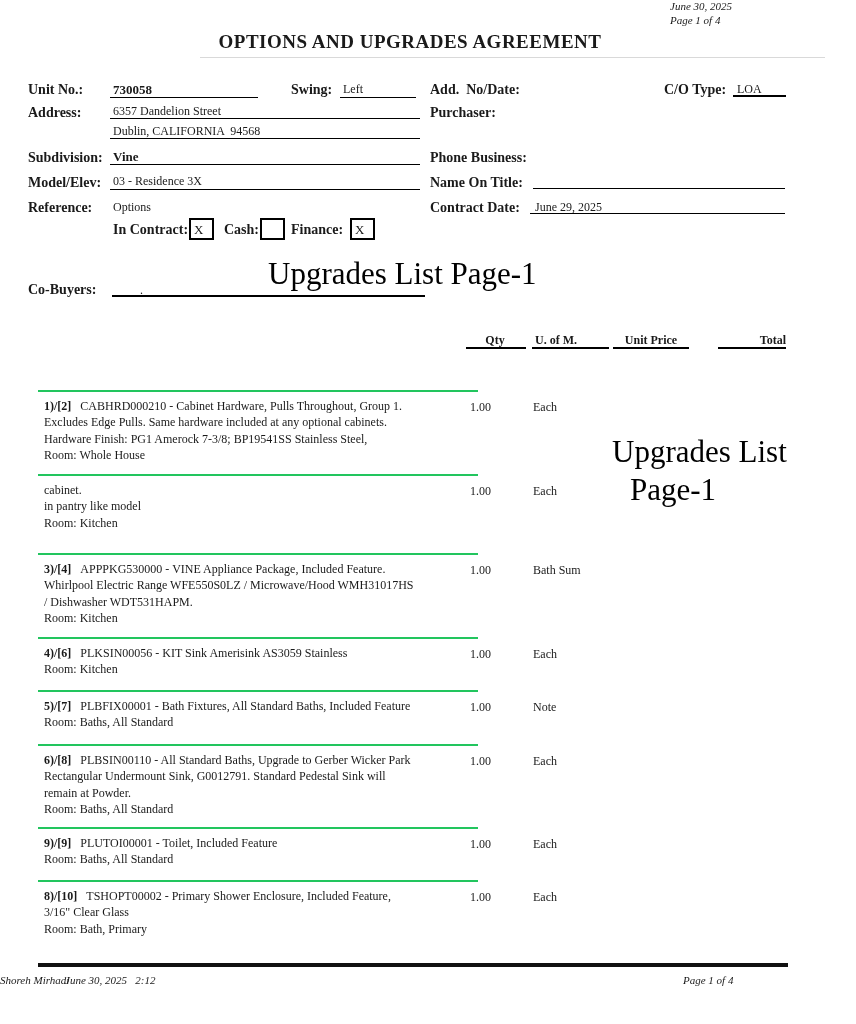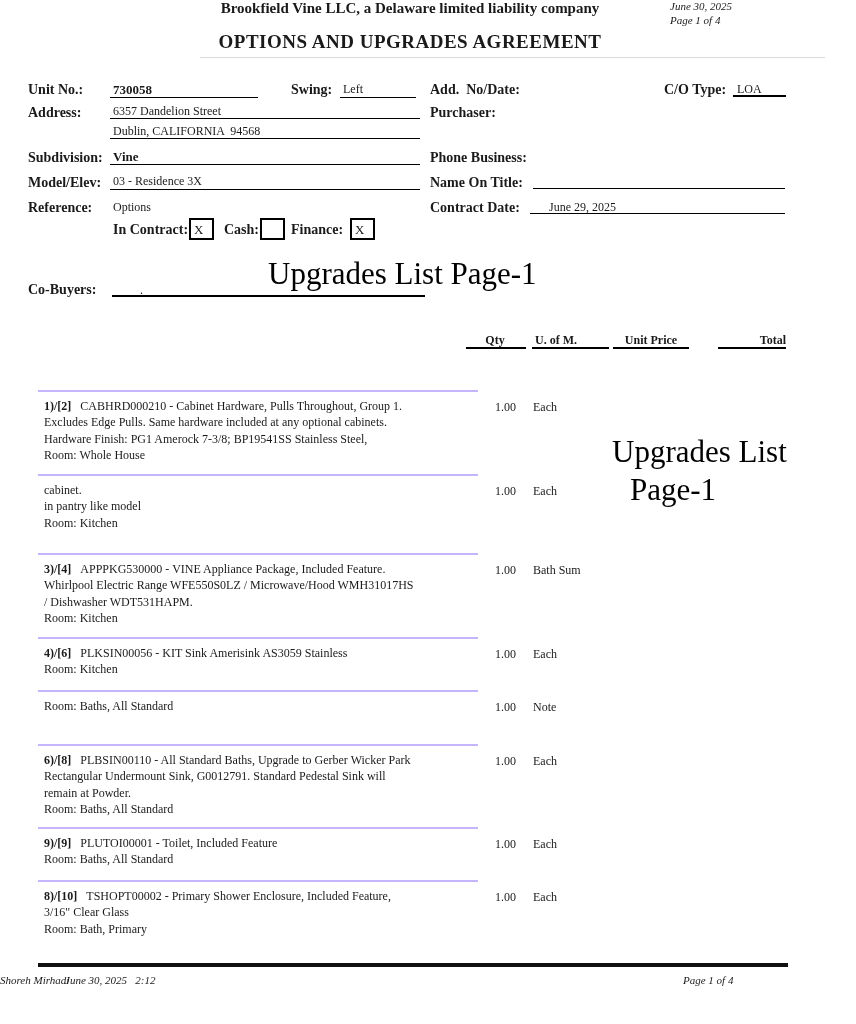--- a/index.html
+++ b/index.html
@@ -19,34 +19,33 @@
   .faint { position:absolute; height:1px; background:#d9d9d9; }
   .company { left:0; width:820px; text-align:center; top:0; font-size:15px; font-weight:bold; }
   .doctitle { left:0; width:820px; text-align:center; top:31px; font-size:19px; font-weight:bold; letter-spacing:.5px; }
   .corner { left:670px; font-size:11px; font-style:italic; }
   .checkbox {
     position:absolute; width:25px; height:22px; border:2px solid #000;
     font-size:13px; line-height:19px; padding-left:3px; background:#fff;
   }
   .wm { font-size:31px; line-height:37px; color:#000; white-space:pre; }
   .colhead { font-weight:bold; font-size:12px; }
-  .item { position:absolute; left:38px; width:440px; border-top:2px solid #c4b5fd; padding-top:6px; }
+  .item { position:absolute; left:38px; width:440px; border-top:2px solid #22c55e; padding-top:6px; }
   .item .ln { font-size:12px; line-height:16.4px; margin-left:6px; white-space:pre; }
   .item .ind { }
   .item .num { font-weight:bold; margin-right:9px; }
-  .item .qty { position:absolute; left:432px; top:8px; width:46px; text-align:right; font-size:12px; }
+  .item .qty { position:absolute; left:432px; top:8px; width:46px; text-align:left; font-size:12px; }
   .item .uom { position:absolute; left:495px; top:8px; font-size:12px; white-space:pre; }
   .footbar { position:absolute; left:38px; top:963px; width:750px; height:4px; background:#111; }
 </style>
 </head>
 <body>
 
 <div class="page">
 
-  <div class="abs company">Brookfield Vine LLC, a Delaware limited liability company</div>
   <div class="abs corner" style="top:0;">June 30, 2025</div>
   <div class="abs corner" style="top:14px;">Page 1 of 4</div>
   <div class="abs doctitle">OPTIONS AND UPGRADES AGREEMENT</div>
   <div class="faint" style="left:200px; top:57px; width:625px;"></div>
 
   <div class="abs lbl" style="left:28px; top:82px;">Unit No.:</div>
   <div class="abs val b" style="left:113px; top:82px; font-size:13px;">730058</div>
   <div class="uline" style="left:110px; top:82px; width:148px; height:16px;"></div>
   <div class="abs lbl" style="left:291px; top:82px;">Swing:</div>
   <div class="abs val" style="left:343px; top:82px;">Left</div>
@@ -70,21 +69,21 @@
 
   <div class="abs lbl" style="left:28px; top:175px;">Model/Elev:</div>
   <div class="abs val" style="left:113px; top:174px;">03 - Residence 3X</div>
   <div class="uline" style="left:110px; top:174px; width:310px; height:16px;"></div>
   <div class="abs lbl" style="left:430px; top:175px;">Name On Title:</div>
   <div class="uline" style="left:533px; top:174px; width:252px; height:15px;"></div>
 
   <div class="abs lbl" style="left:28px; top:200px;">Reference:</div>
   <div class="abs val" style="left:113px; top:200px;">Options</div>
   <div class="abs lbl" style="left:430px; top:200px;">Contract Date:</div>
-  <div class="abs val" style="left:549px; top:200px;">June 29, 2025</div>
+  <div class="abs val" style="left:535px; top:200px;">June 29, 2025</div>
   <div class="uline" style="left:530px; top:199px; width:255px; height:15px;"></div>
 
   <div class="abs lbl" style="left:113px; top:222px;">In Contract:</div>
   <div class="checkbox" style="left:189px; top:218px;">X</div>
   <div class="abs lbl" style="left:224px; top:222px;">Cash:</div>
   <div class="checkbox" style="left:260px; top:218px;"></div>
   <div class="abs lbl" style="left:291px; top:222px;">Finance:</div>
   <div class="checkbox" style="left:350px; top:218px;">X</div>
 
   <div class="abs lbl" style="left:28px; top:282px;">Co-Buyers:</div>
@@ -131,20 +130,21 @@
   </div>
 
   <div class="item" style="top:637px;">
     <div class="ln"><span class="num">4)/[6]</span><span>PLKSIN00056 - KIT Sink Amerisink AS3059 Stainless</span></div>
     <div class="ln ind">Room: Kitchen</div>
     <span class="qty">1.00</span>
     <span class="uom">Each</span>
   </div>
 
   <div class="item" style="top:690px;">
+    <div class="ln"><span class="num">5)/[7]</span><span>PLBFIX00001 - Bath Fixtures, All Standard Baths, Included Feature</span></div>
     <div class="ln ind">Room: Baths, All Standard</div>
     <span class="qty">1.00</span>
     <span class="uom">Note</span>
   </div>
 
   <div class="item" style="top:744px;">
     <div class="ln"><span class="num">6)/[8]</span><span>PLBSIN00110 - All Standard Baths, Upgrade to Gerber Wicker Park</span></div>
     <div class="ln">Rectangular Undermount Sink, G0012791. Standard Pedestal Sink will</div>
     <div class="ln">remain at Powder.</div>
     <div class="ln ind">Room: Baths, All Standard</div>

